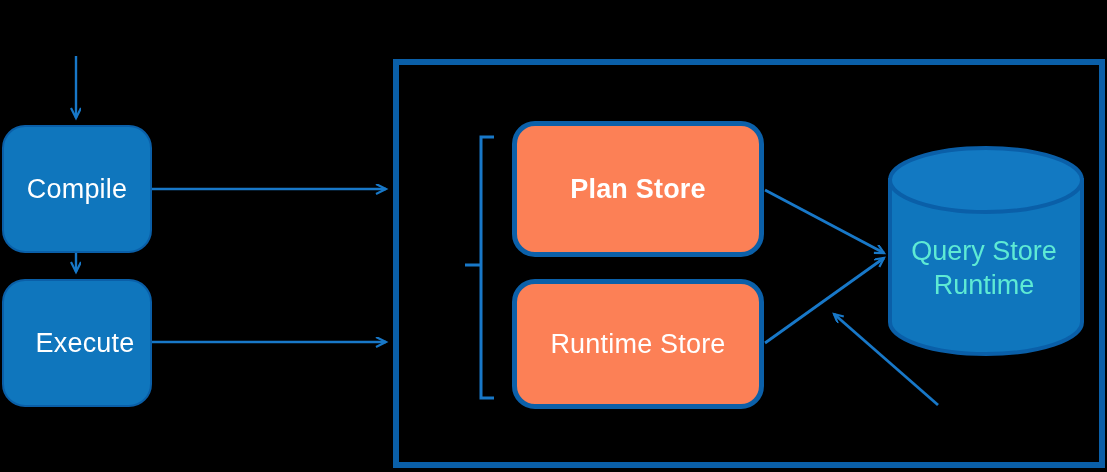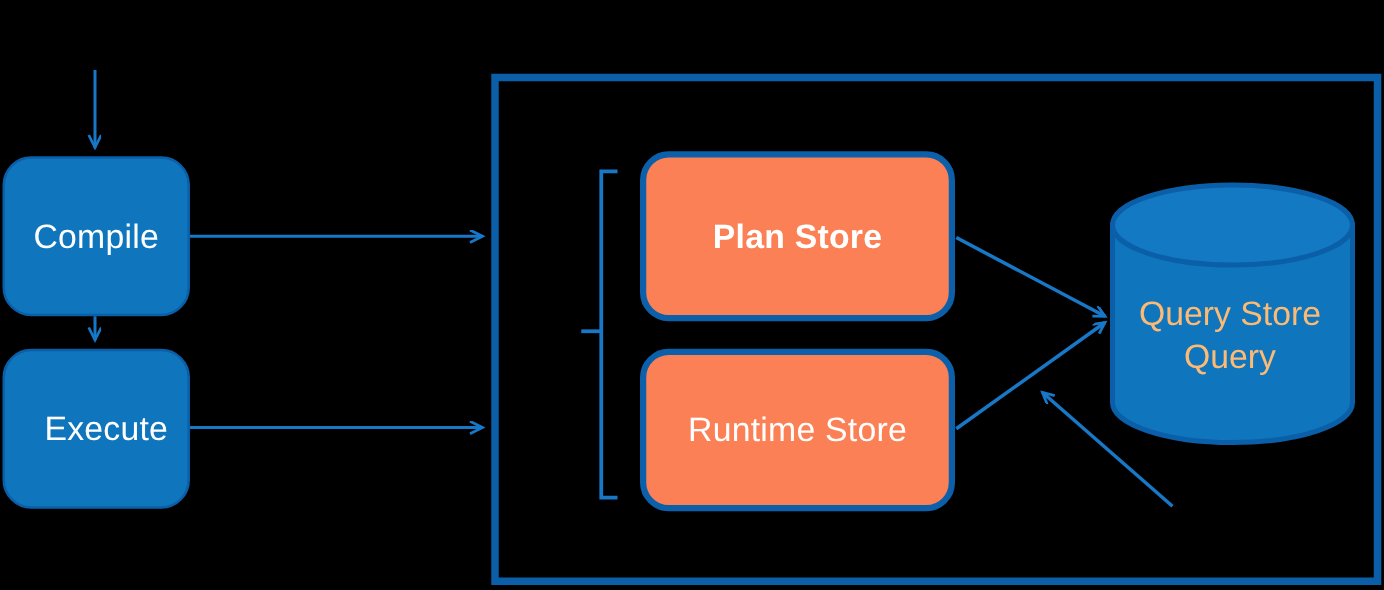--- a/index.html
+++ b/index.html
@@ -38,21 +38,21 @@
     border: 2px solid #0A5FA8;
     font-size: 27px;
   }
   .orange-box {
     background: #FC8056;
     border: 5px solid #0B60A9;
     font-size: 27px;
   }
   .cyl-label {
     position: absolute;
-    color: #fdba74;
+    color: #5eead4;
     font-size: 27px;
     line-height: 34px;
     text-align: center;
     width: 200px;
     left: 884px;
     top: 234px;
     pointer-events: none;
   }
 </style>
 </head>
@@ -109,16 +109,16 @@
   <div class="node-box orange-box" style="left:512px; top:121px; width:252px; height:136px;font-weight:bold;">
     <span>Plan Store</span>
   </div>
 
   <div class="node-box orange-box" style="left:512px; top:279px; width:252px; height:130px;">
     <span>Runtime Store</span>
   </div>
 
   <div class="cyl-label">
     <div>Query Store</div>
-    <div>Query</div>
+    <div>Runtime</div>
   </div>
 
 </div>
 
 </body></html>

